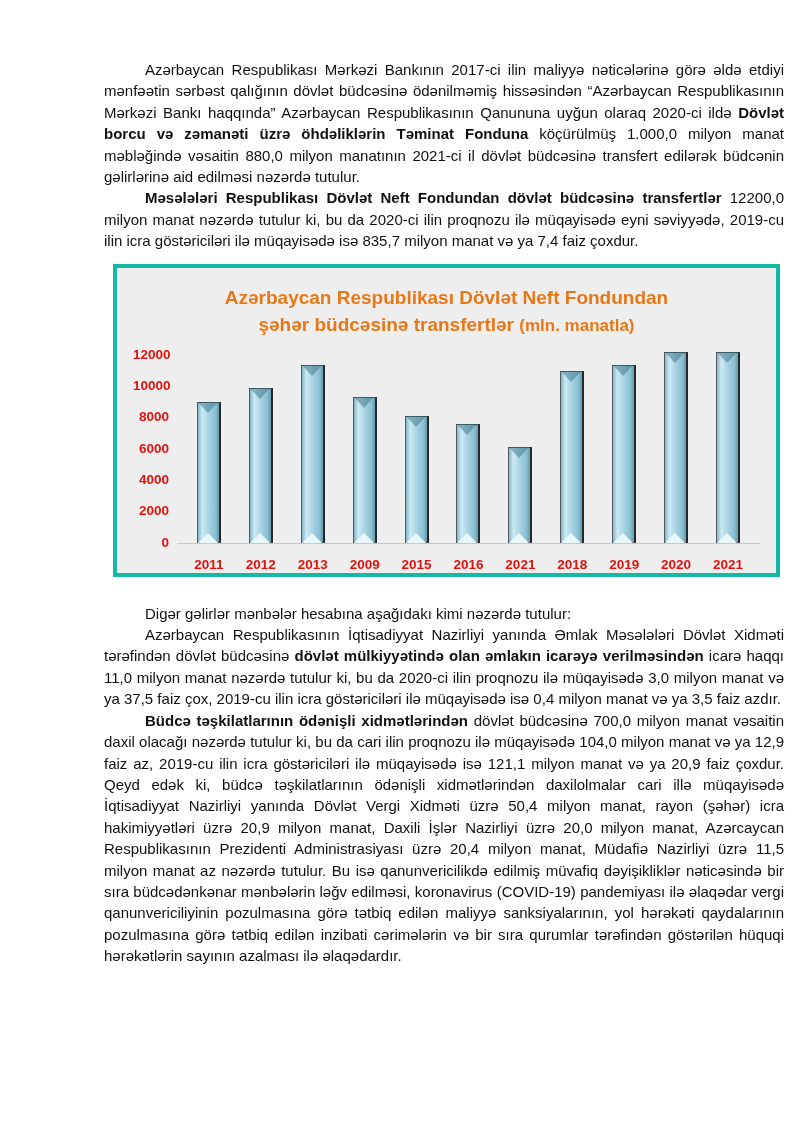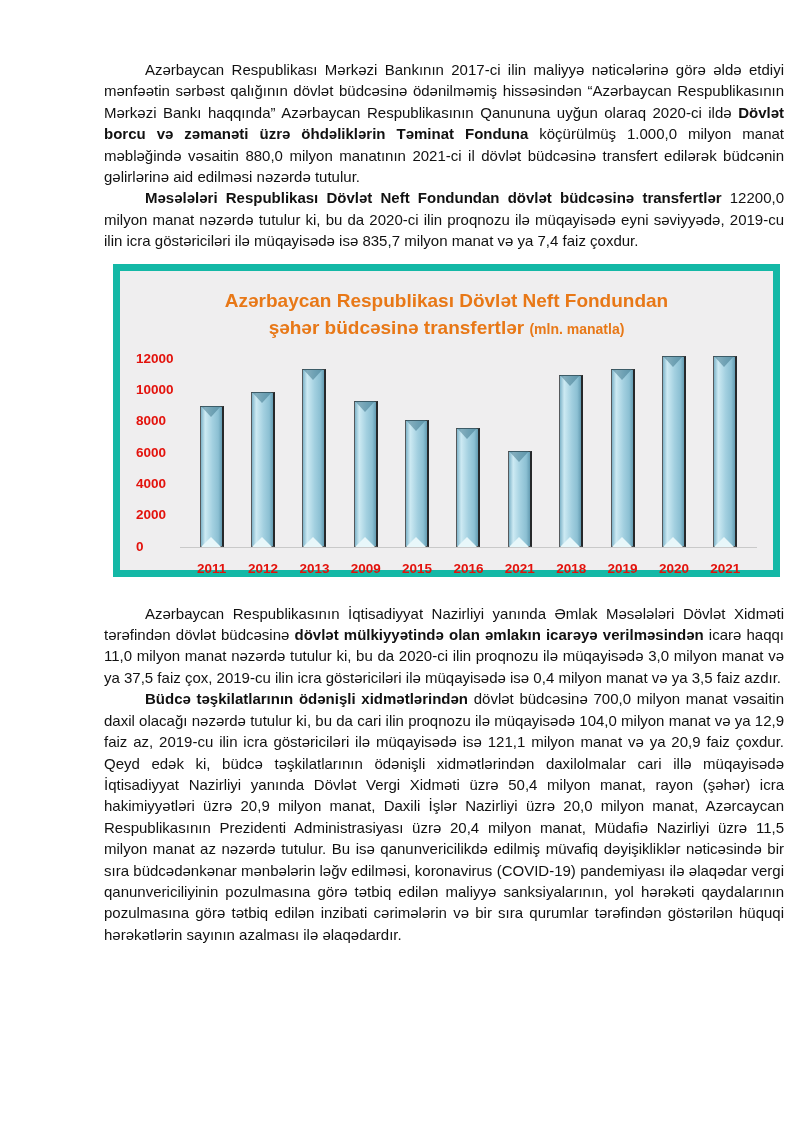--- a/index.html
+++ b/index.html
@@ -34,49 +34,49 @@
   }
   .seg { }
   .bold { font-weight: bold; }
 
   
   .chart-box {
     margin: 12px 0 0 9px;
     width: 667px;
     height: 313px;
     background: #efeeef;
-    border: 7px solid #14b8a6;
+    border: 4px solid #14b8a6;
     padding: 12px 16px 0 16px;
   }
   .chart-title {
     text-align: center;
     color: var(--title-color);
     font-weight: bold;
     font-size: 19px;
     line-height: 27px;
     margin-top: 4px;
     text-indent: 0;
   }
-  .title-unit { font-size: 14px; }
+  .title-unit { font-size: 17px; }
   .plot {
     display: flex;
     align-items: flex-end;
     margin-top: 8px;
   }
   .y-axis {
     position: relative;
     width: 44px;
     height: 225px;
     flex: none;
   }
   .y-tick {
     position: absolute;
     right: 8px;
     width: 36px;
-    text-align: left;
+    text-align: right;
     font-size: 13.5px;
     line-height: 18px;
     font-weight: bold;
     color: var(--axis-color);
   }
   .plot-right { flex: 1; }
   .bars-row {
     display: flex;
     align-items: flex-end;
     height: 196px;
@@ -248,20 +248,21 @@
               <div class="x-tick">2018</div>
               <div class="x-tick">2019</div>
               <div class="x-tick">2020</div>
               <div class="x-tick">2021</div>
             </div>
         </div>
       </div>
     </div>
 
     <div class="body-paragraphs">
+        <p class="para"><span class="seg">Digər gəlirlər mənbələr hesabına aşağıdakı kimi nəzərdə tutulur:</span></p>
         <p class="para"><span class="seg">Azərbaycan Respublikasının İqtisadiyyat Nazirliyi yanında Əmlak Məsələləri Dövlət Xidməti tərəfindən dövlət büdcəsinə </span><span class="seg bold">dövlət mülkiyyətində olan əmlakın icarəyə verilməsindən</span><span class="seg"> icarə haqqı 11,0 milyon manat nəzərdə tutulur ki, bu da 2020-ci ilin proqnozu ilə müqayisədə 3,0 milyon manat və ya 37,5 faiz çox, 2019-cu ilin icra göstəriciləri ilə müqayisədə isə 0,4 milyon manat və ya 3,5 faiz azdır.</span></p>
         <p class="para"><span class="seg bold">Büdcə təşkilatlarının ödənişli xidmətlərindən</span><span class="seg"> dövlət büdcəsinə 700,0 milyon manat vəsaitin daxil olacağı nəzərdə tutulur ki, bu da cari ilin proqnozu ilə müqayisədə 104,0 milyon manat və ya 12,9 faiz az, 2019-cu ilin icra göstəriciləri ilə müqayisədə isə 121,1 milyon manat və ya 20,9 faiz çoxdur. Qeyd edək ki, büdcə təşkilatlarının ödənişli xidmətlərindən daxilolmalar cari illə müqayisədə İqtisadiyyat Nazirliyi yanında Dövlət Vergi Xidməti üzrə 50,4 milyon manat, rayon (şəhər) icra hakimiyyətləri üzrə 20,9 milyon manat, Daxili İşlər Nazirliyi üzrə 20,0 milyon manat, Azərcaycan Respublikasının Prezidenti Administrasiyası üzrə 20,4 milyon manat, Müdafiə Nazirliyi üzrə 11,5 milyon manat az nəzərdə tutulur. Bu isə qanunvericilikdə edilmiş müvafiq dəyişikliklər nəticəsində bir sıra büdcədənkənar mənbələrin ləğv edilməsi, koronavirus (COVID-19) pandemiyası ilə əlaqədar vergi qanunvericiliyinin pozulmasına görə tətbiq edilən maliyyə sanksiyalarının, yol hərəkəti qaydalarının pozulmasına görə tətbiq edilən inzibati cərimələrin və bir sıra qurumlar tərəfindən göstərilən hüquqi hərəkətlərin sayının azalması ilə əlaqədardır.</span></p>
       </div>
 
   </div>
 
 
 </div>
 
 </body></html>

